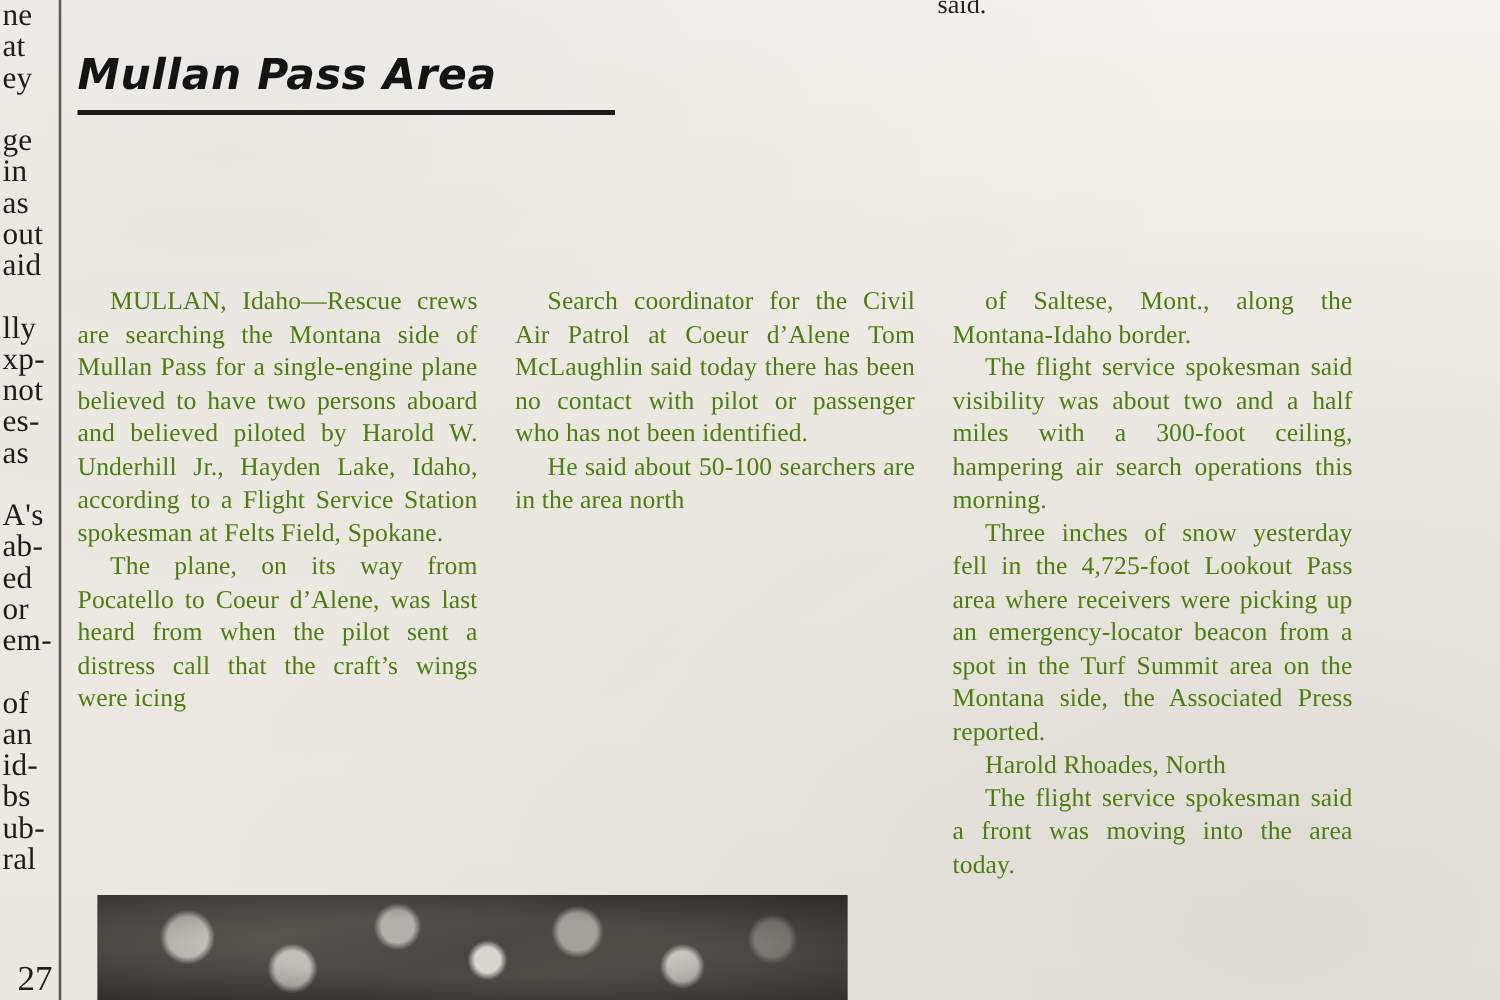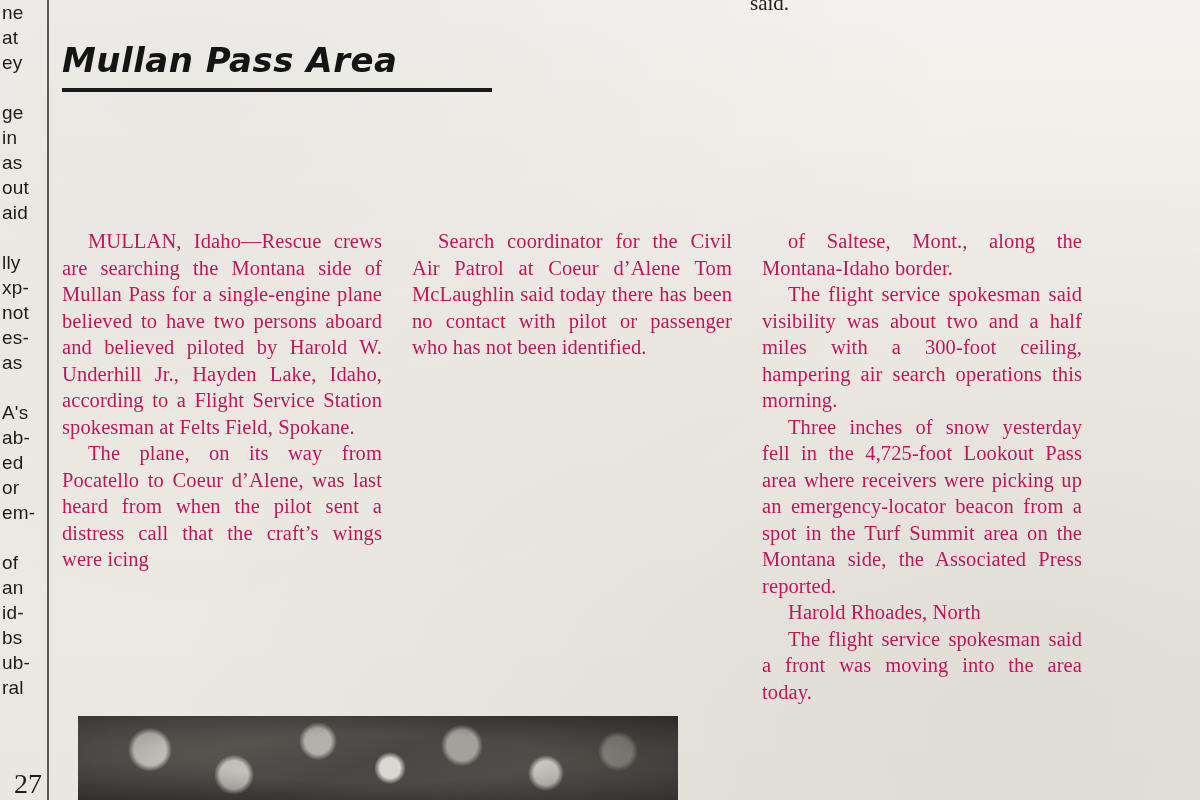--- a/index.html
+++ b/index.html
@@ -34,22 +34,22 @@
   
   .left-strip {
     position: absolute;
     left: 0;
     top: 0;
     width: 46px;
     height: 800px;
     overflow: hidden;
   }
   .left-strip .frag {
-    font-family: Liberation Sans, sans-serif;
-    font-size: 19px;
+    font-family: Liberation Serif, serif;
+    font-size: 25px;
     line-height: 25px;
     color: #1e1c1a;
     padding-left: 2px;
     letter-spacing: 0.2px;
   }
   .left-strip .frag div {
     white-space: nowrap;
   }
   .left-rule {
     position: absolute;
@@ -122,21 +122,21 @@
     width: 1120px;
     height: 450px;
     display: flex;
     gap: 30px;
   }
   .col {
     width: 320px;
     font-family: "Liberation Serif", serif;
     font-size: 20.5px;
     line-height: 26.5px;
-    color: #be185d;
+    color: #4d7c0f;
     text-align: justify;
     text-justify: inter-word;
     letter-spacing: 0.1px;
   }
   .col p {
     margin: 0;
     text-indent: 26px;
   }
   .col p.first {
     text-indent: 26px;
@@ -232,20 +232,21 @@
   <div class="kicker-rule"></div>
 
 
   <div class="cols">
     <div class="col">
       <p class="first">MULLAN, Idaho—Rescue crews are searching the Montana side of Mullan Pass for a single-engine plane believed to have two persons aboard and believed piloted by Harold W. Underhill Jr., Hayden Lake, Idaho, according to a Flight Service Station spokesman at Felts Field, Spokane.</p>
       <p>The plane, on its way from Pocatello to Coeur d’Alene, was last heard from when the pilot sent a distress call that the craft’s wings were icing</p>
     </div>
     <div class="col">
       <p>Search coordinator for the Civil Air Patrol at Coeur d’Alene Tom McLaughlin said today there has been no contact with pilot or passenger who has not been identified.</p>
+      <p>He said about 50-100 searchers are in the area north</p>
     </div>
     <div class="col">
       <p class="first">of Saltese, Mont., along the Montana-Idaho border.</p>
       <p>The flight service spokesman said visibility was about two and a half miles with a 300-foot ceiling, hampering air search operations this morning.</p>
       <p>Three inches of snow yesterday fell in the 4,725-foot Lookout Pass area where receivers were picking up an emergency-locator beacon from a spot in the Turf Summit area on the Montana side, the Associated Press reported.</p>
       <p>Harold Rhoades, North</p>
       <p>The flight service spokesman said a front was moving into the area today.</p>
     </div>
   </div>
 

